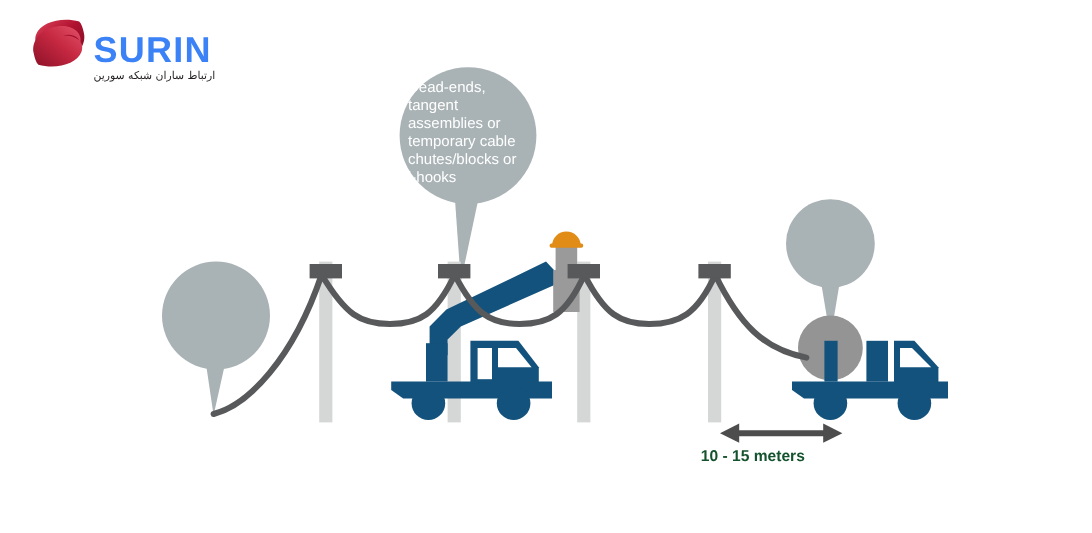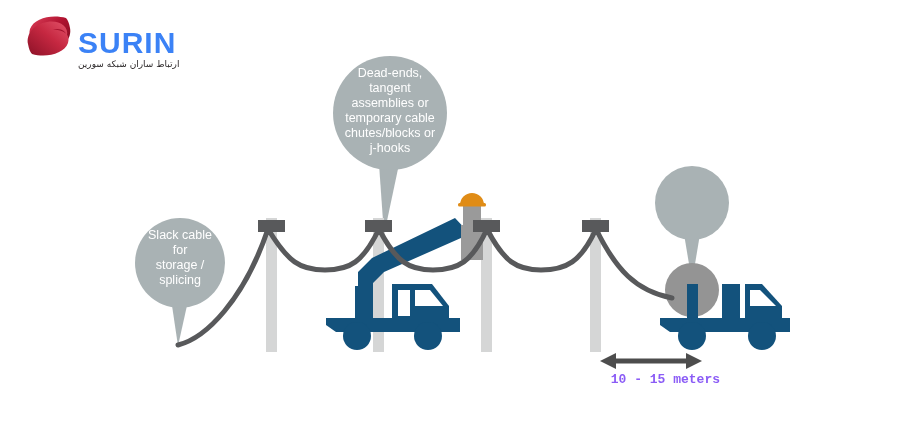--- a/index.html
+++ b/index.html
@@ -57,21 +57,21 @@
     width: 124px;
     text-align: left;
     font-size: 9px;
     color: #231f20;
     direction: rtl;
     line-height: 1;
     font-family: "DejaVu Sans", sans-serif;
   }
   .bubble-text {
     position: absolute;
-    text-align: center;
+    text-align: left;
     color: #ffffff;
     font-size: 12.5px;
     line-height: 15px;
     font-family: "Liberation Sans", sans-serif;
     white-space: pre-line;
     pointer-events: none;
   }
   #bubble-text-deadends {
     left: 340px;
     top: 66px;
@@ -85,25 +85,25 @@
   #bubble-text-adss {
     left: 656px;
     top: 186px;
     width: 74px;
   }
   .measure-label {
     position: absolute;
     left: 584px;
     top: 372px;
     width: 136px;
-    text-align: right;
+    text-align: left;
     font-size: 13px;
     font-weight: bold;
-    color: #8b5cf6;
-    font-family: Liberation Mono, monospace;
+    color: #14532d;
+    font-family: Liberation Sans, sans-serif;
   }
 </style>
 </head>
 <body>
 
 <div id="stage">
 
   <div class="logo-wrap">
     <svg class="logo-mark" viewBox="0 0 56 48">
       <defs>
@@ -205,20 +205,16 @@
       <polygon points="702,361 686,353 686,369" fill="#4d4d4d"></polygon>
     </g>
   </svg>
 
   <div class="bubble-text" id="bubble-text-deadends">Dead-ends,
 tangent
 assemblies or
 temporary cable
 chutes/blocks or
 j-hooks</div>
-  <div class="bubble-text" id="bubble-text-slack">Slack cable
-for
-storage /
-splicing</div>
 
   <div class="measure-label">10 - 15 meters</div>
 
 </div>
 
 </body></html>

